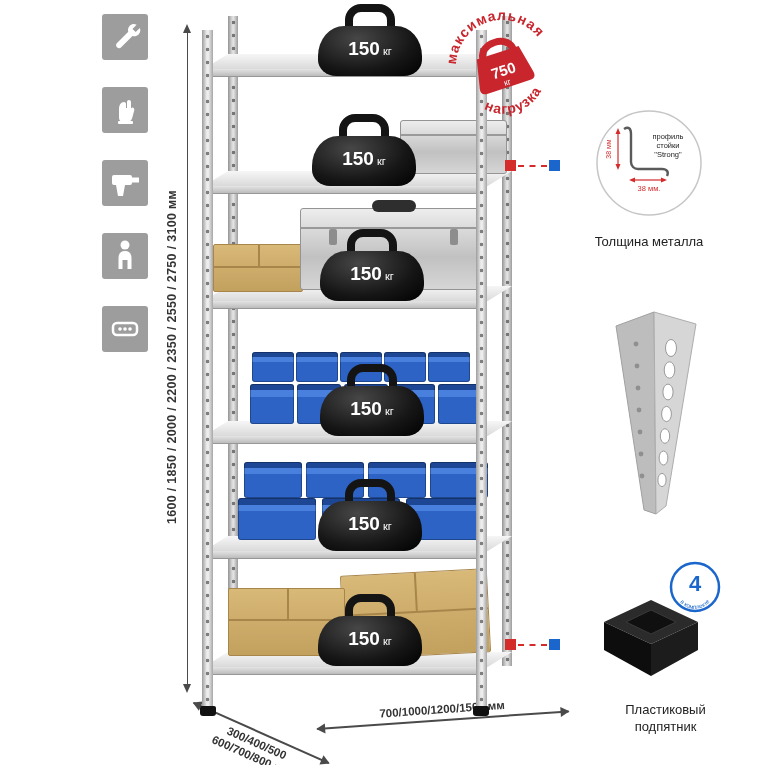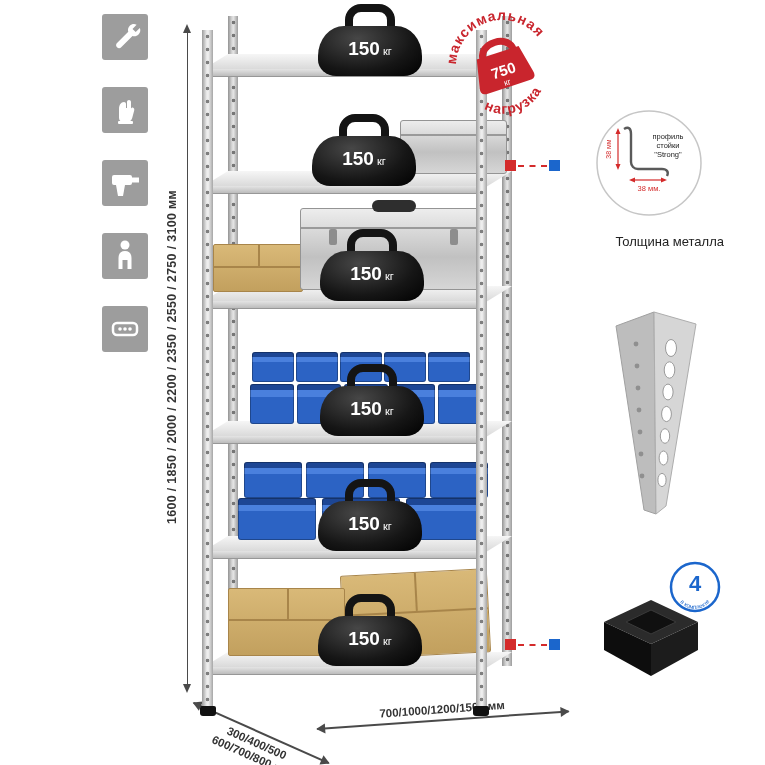--- a/index.html
+++ b/index.html
@@ -56,21 +56,21 @@
 
   
   .mark{position:absolute;width:11px;height:11px;z-index:35;}
   .mark.red{background:#d42b2b;}
   .mark.blue{background:#1b66cc;}
   .mark-dash{position:absolute;width:29px;height:0;border-top:2px dashed #d42b2b;z-index:34;}
 
   
   .stamp{position:absolute;left:436px;top:0;width:132px;height:132px;z-index:40;}
   .callout-circle{position:absolute;left:594px;top:108px;width:110px;height:110px;}
-  .caption{position:absolute;text-align:right;font-size:13px;color:#222;line-height:1.3;}
+  .caption{position:absolute;text-align:center;font-size:13px;color:#222;line-height:1.3;}
   .angle-post{position:absolute;left:600px;top:310px;width:112px;height:215px;}
   .foot-img{position:absolute;left:596px;top:588px;width:112px;height:92px;}
   .badge{position:absolute;left:668px;top:560px;width:54px;height:54px;z-index:41;}
 
   
   .hline{position:relative;height:2px;background:#4a4a4a;}
   .hline::before{content:"";position:absolute;left:-1px;top:-4px;border-top:5px solid transparent;border-bottom:5px solid transparent;border-right:9px solid #4a4a4a;}
   .hline::after{content:"";position:absolute;right:-1px;top:-4px;border-top:5px solid transparent;border-bottom:5px solid transparent;border-left:9px solid #4a4a4a;}
   .depth-dim{position:absolute;left:194px;top:702px;width:148px;transform:rotate(24deg);transform-origin:0 0;}
   .depth-dim .t{text-align:center;font-size:11.5px;font-weight:bold;color:#333;margin-top:3px;line-height:1.25;}
@@ -298,20 +298,24 @@
   <div class="badge">
     <svg width="54" height="54" viewBox="0 0 54 54">
       <defs>
           <path id="badgeArc" d="M8 30 A19 19 0 0 0 46 30"></path>
         </defs>
       <circle cx="27" cy="27" r="24" fill="#fff" stroke="#1b66cc" stroke-width="2.5"></circle>
       <text x="27" y="31" text-anchor="middle" fill="#1b66cc" font-size="22" font-weight="bold">4</text>
       <text font-size="6" fill="#1b66cc" text-anchor="middle"><textPath href="#badgeArc" startOffset="50%">в комплекте</textPath></text>
     </svg>
   </div>
+  <div class="caption" style="left:588px;top:702px;width:155px">
+    <div>Пластиковый</div>
+    <div>подпятник</div>
+  </div>
 
   <div class="depth-dim">
     <div class="hline"></div>
     <div class="t">
       <div>300/400/500</div>
       <div>600/700/800 мм</div>
     </div>
   </div>
   <div class="width-dim">
     <div class="t">700/1000/1200/1500 мм</div>

